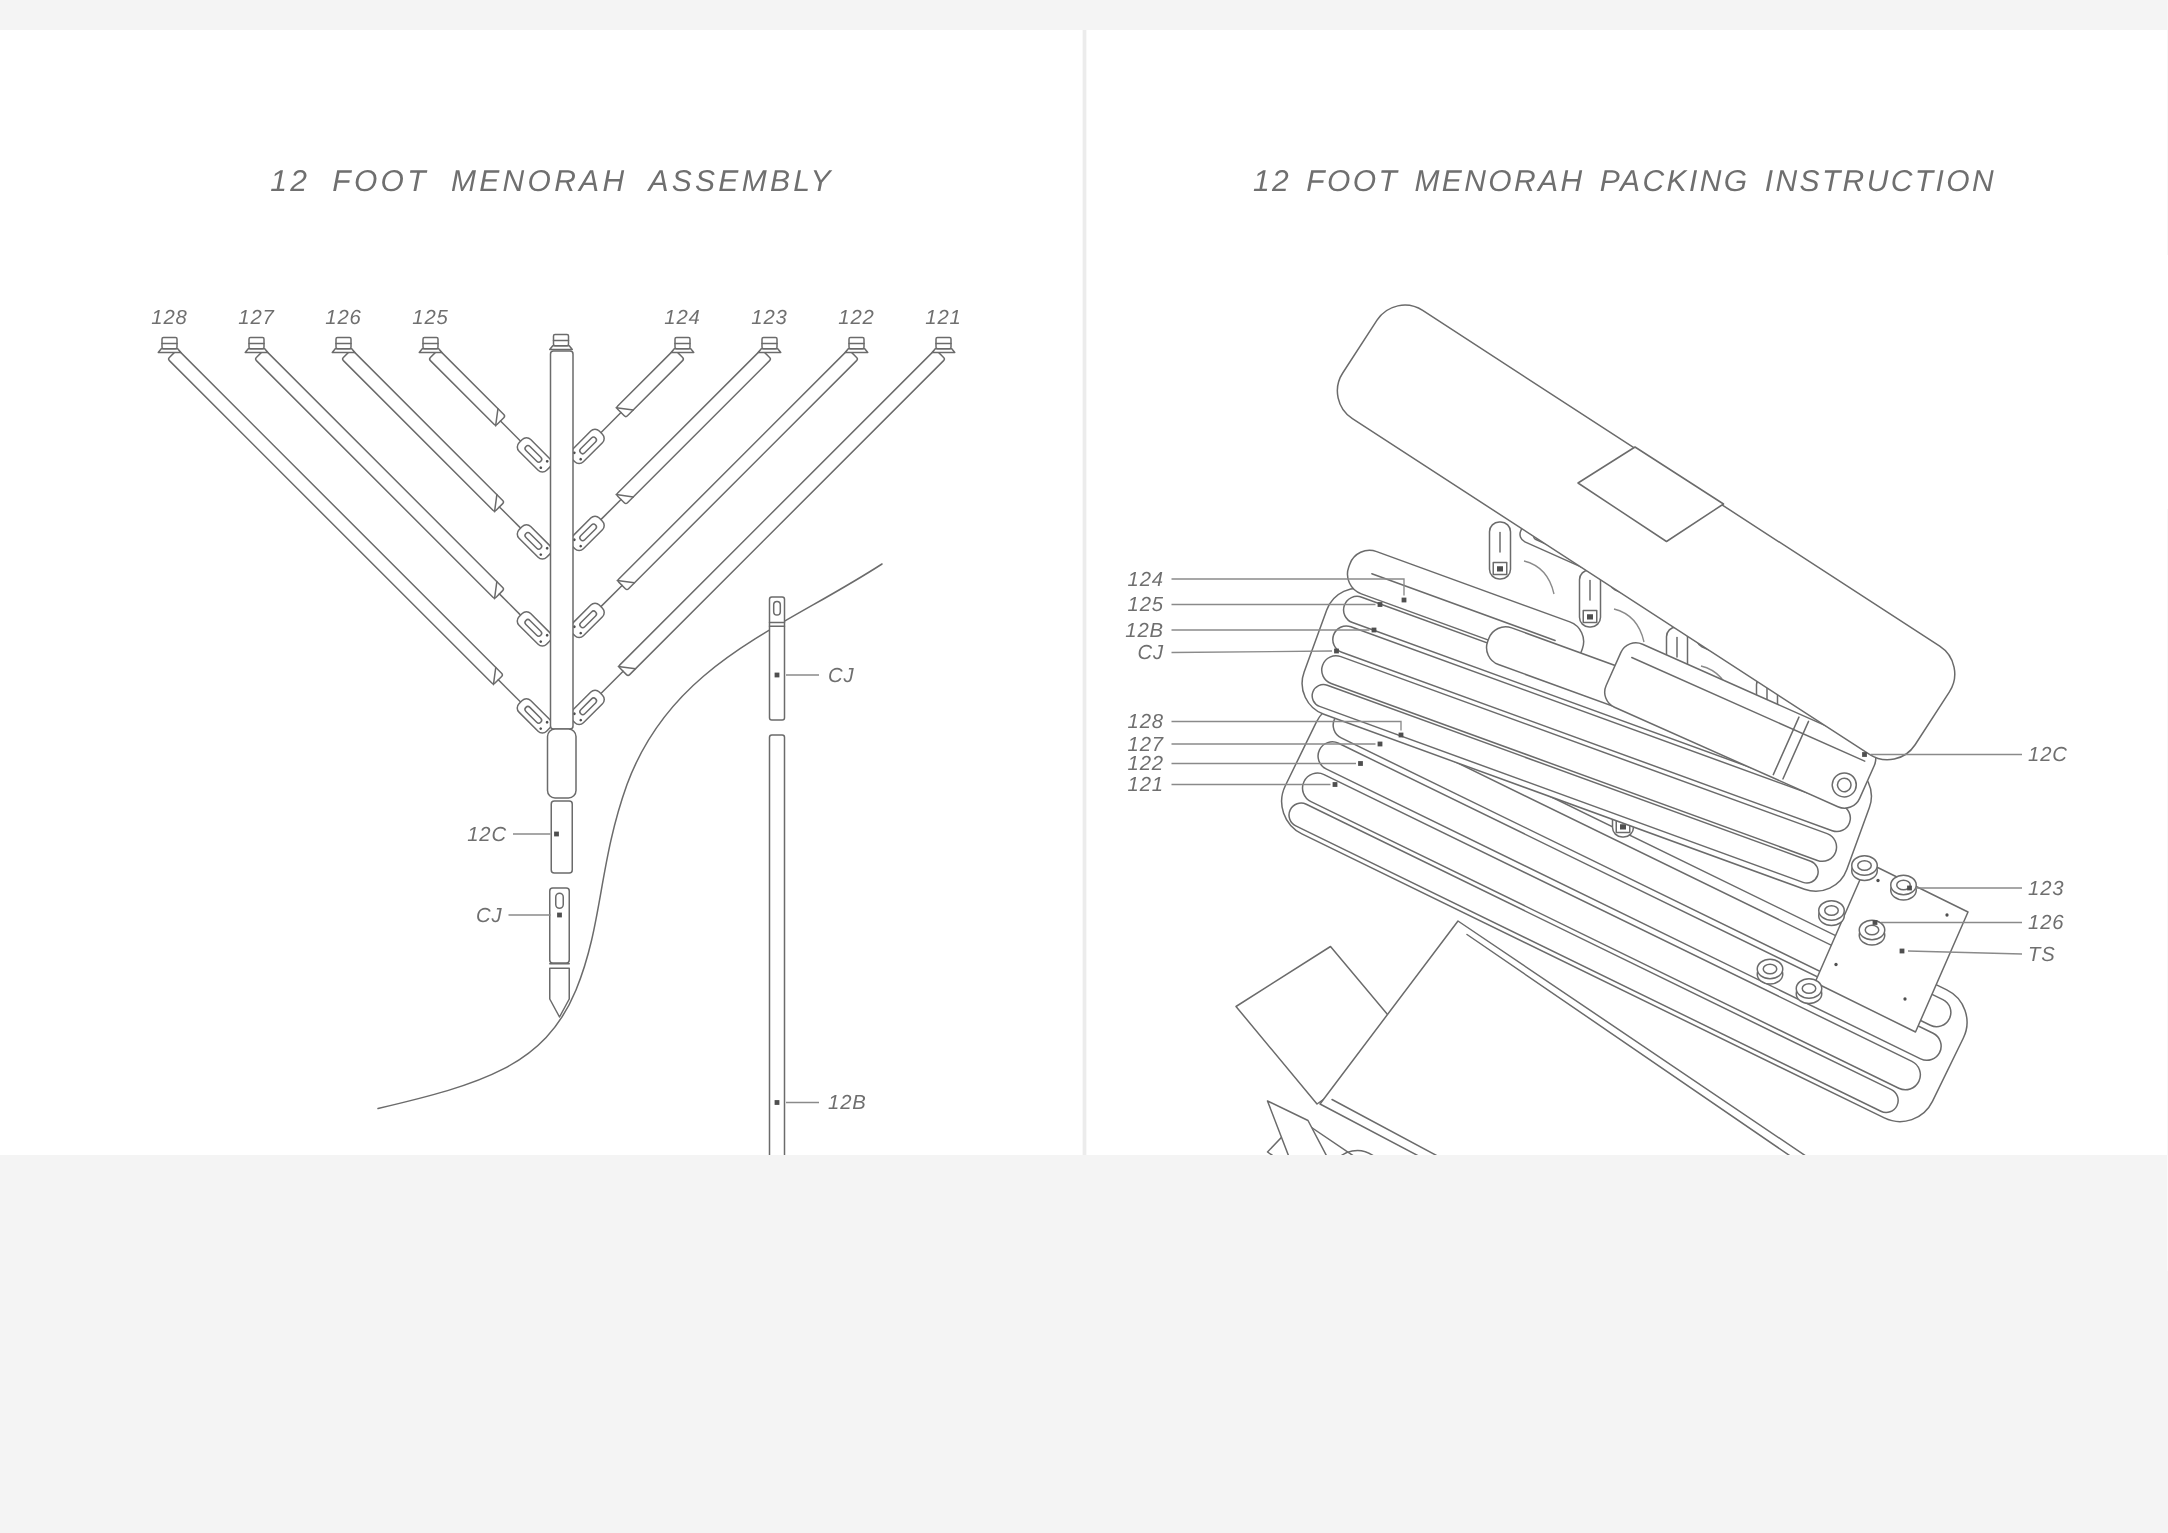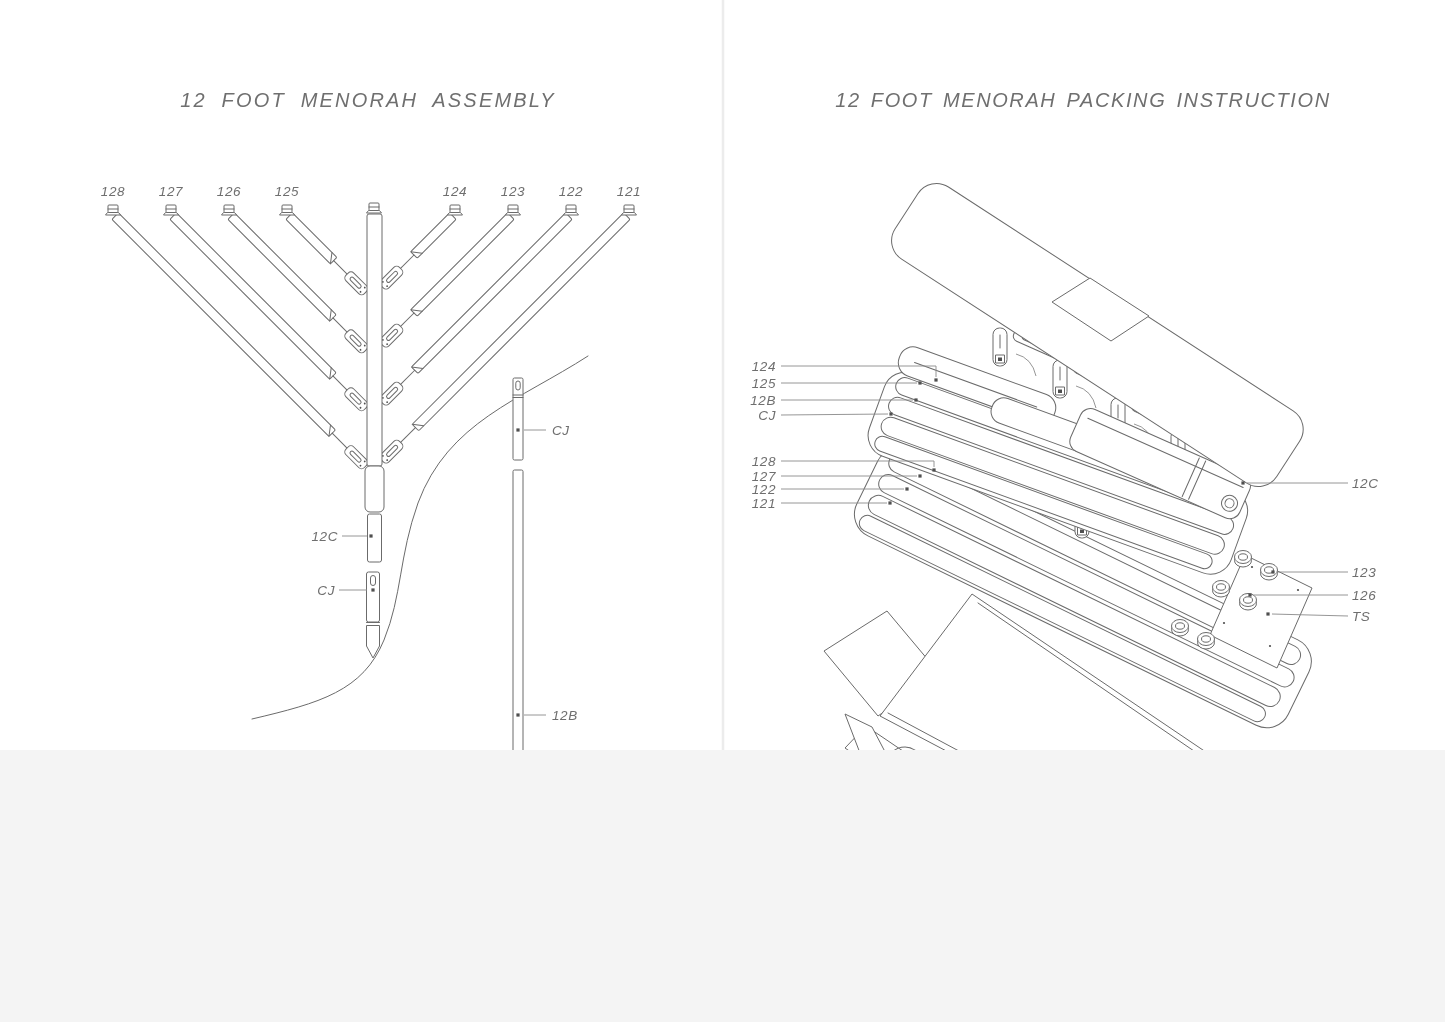--- a/index.html
+++ b/index.html
@@ -1,20 +1,20 @@
 <!DOCTYPE html>
 <html style="--bg: #ffffff; --line: #6b6b6b; --text: #6f6f6f; --callout: #8a8a8a; --dot: #4f4f4f; --divider: #ececec;"><head>
 <meta charset="utf-8">
 <style>
   :root{
     --bg:#ffffff; --line:#6b6b6b; --text:#6f6f6f; --callout:#8a8a8a; --dot:#4f4f4f; --divider:#ececec;
   }
   html,body{margin:0;padding:0;background:#f4f4f4;}
   .canvas{position:relative;width:1445px;height:750px;background:var(--bg);overflow:hidden;
-          font-family:"Liberation Sans", sans-serif;}
+          font-family:"Liberation Sans", sans-serif;margin-top:20px;}
   svg text{fill:var(--text);font-family:"Liberation Sans", sans-serif;font-style:italic;}
   .title{font-size:20px;letter-spacing:2.2px;word-spacing:7px;}
   .title2{font-size:20px;letter-spacing:1.6px;word-spacing:3px;}
   .lbl{font-size:13.5px;letter-spacing:0.6px;}
   .ln{stroke:var(--line);stroke-width:1;fill:none;stroke-linecap:round;stroke-linejoin:round;}
   .fw{stroke:var(--line);stroke-width:1;fill:#ffffff;stroke-linejoin:round;}
   .cl{stroke:var(--callout);stroke-width:0.9;fill:none;}
   .dot{fill:var(--dot);stroke:none;}
   .thick{stroke-width:2.4;}
 </style>

